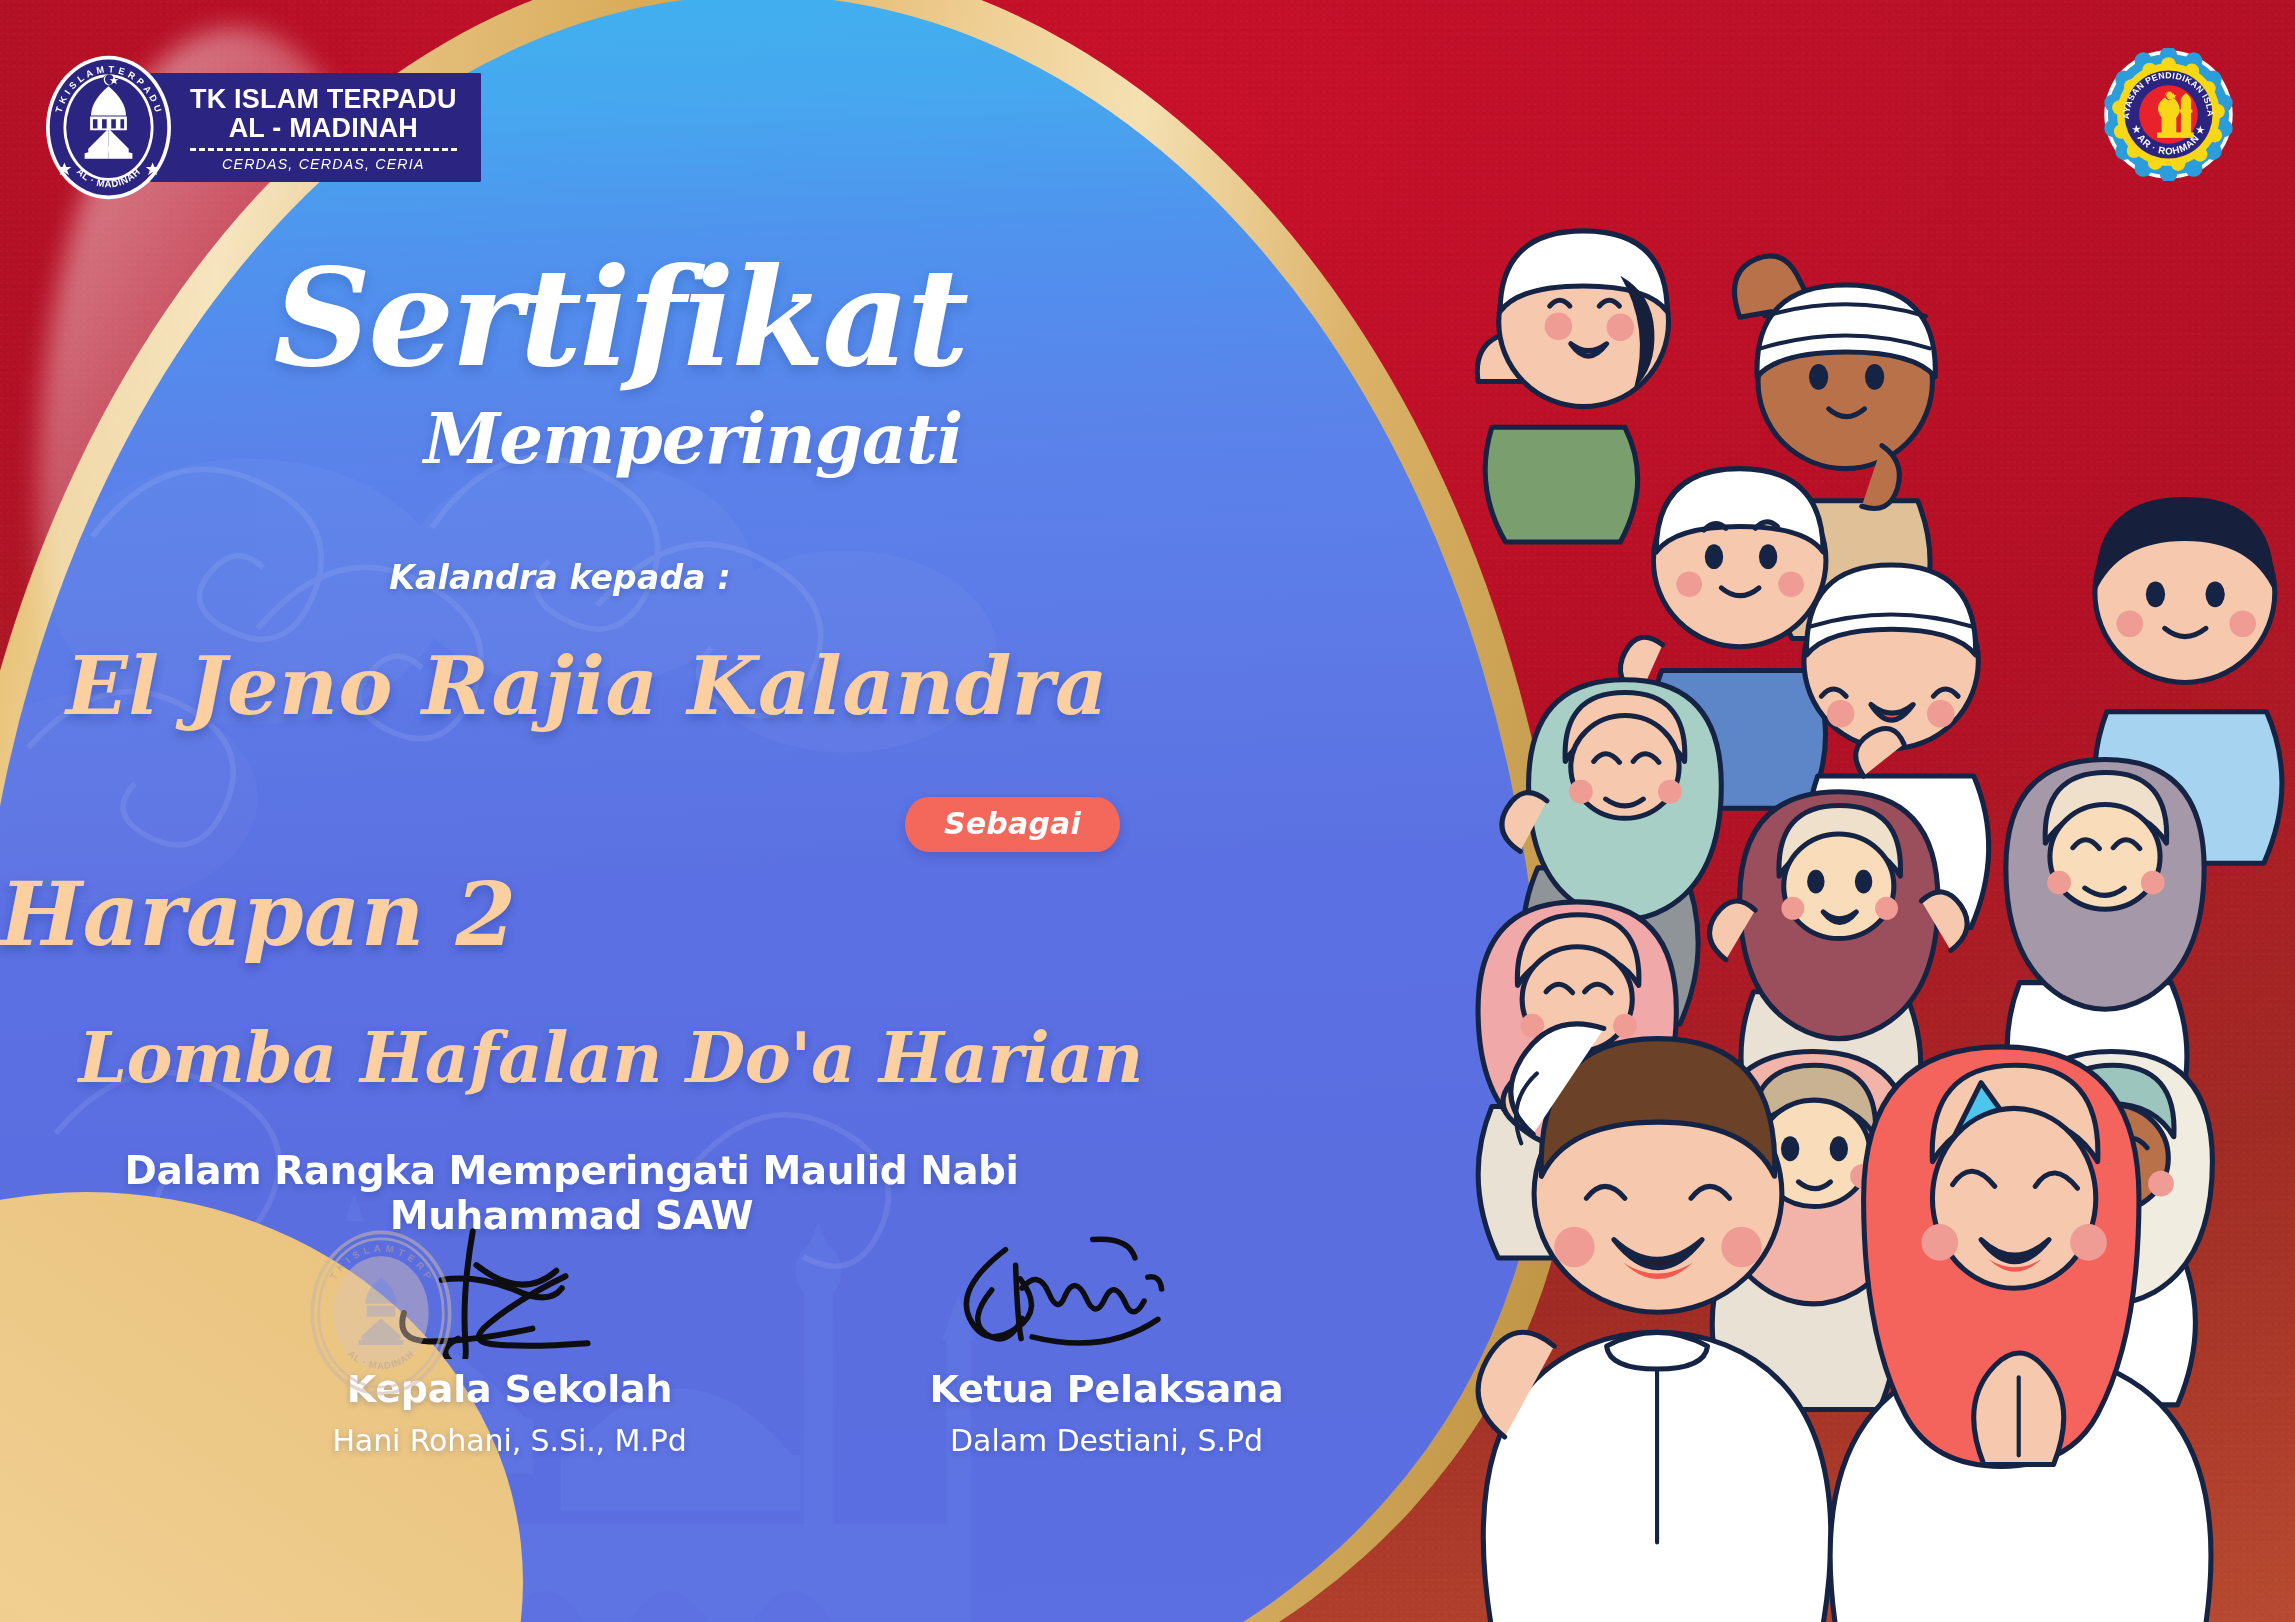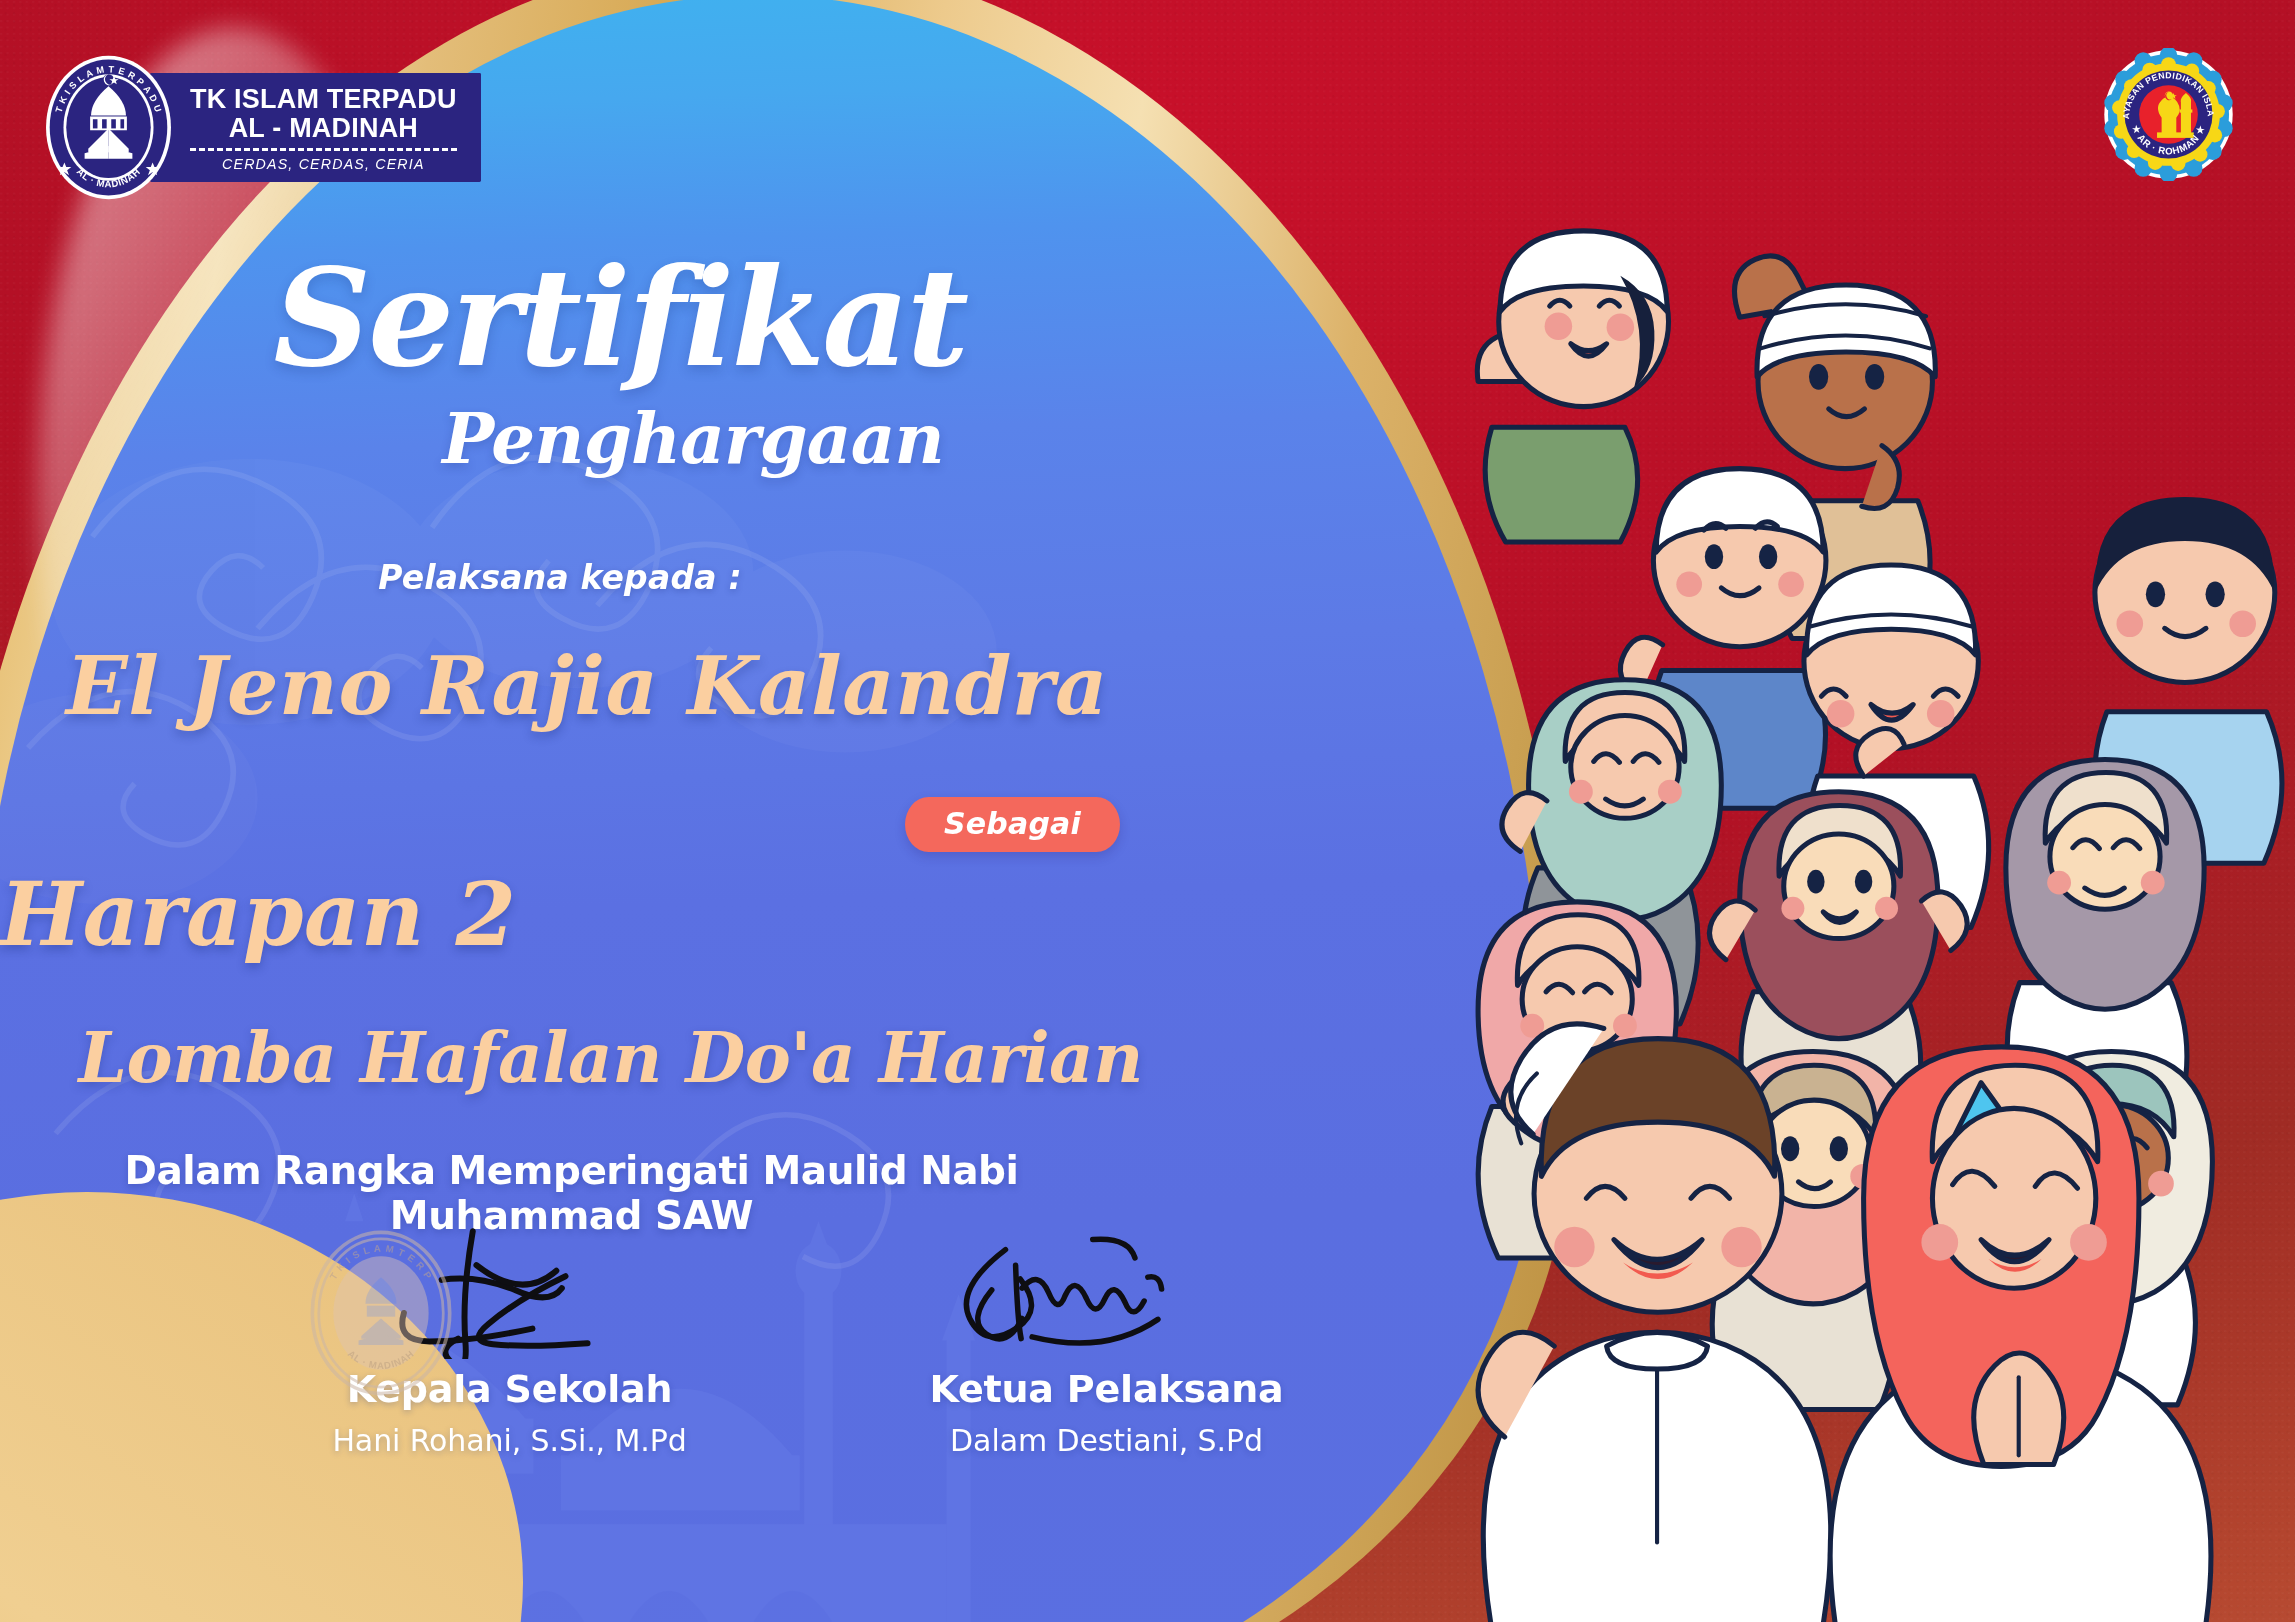--- a/index.html
+++ b/index.html
@@ -497,22 +497,22 @@
         <circle cx="1450" cy="2576" r="40" fill="#ef9c94" stroke="none"></circle>
         <path d="M1222 3060 q-54 -136 24 -216 q54 -54 104 0 q78 80 24 216z" fill="#f6c9ae"></path>
         <path d="M1298 2870 v170" fill="none" stroke-width="9"></path>
       </g>
     </g>
   </svg>
 
   <div class="content">
 
     <div class="t-sertifikat">Sertifikat</div>
-    <div class="t-penghargaan">Penghargaan</div>
-    <div class="t-diberikan">Pelaksana kepada :</div>
+    <div class="t-penghargaan">Memperingati</div>
+    <div class="t-diberikan">Kalandra kepada :</div>
     <div class="t-name">El Jeno Rajia Kalandra</div>
 
     <div class="badge-row">
       <span class="badge">Sebagai</span>
     </div>
 
     <div class="t-award">Harapan 2</div>
     <div class="t-lomba">Lomba Hafalan Do'a Harian</div>
     <div class="t-dalam">Dalam Rangka Memperingati Maulid Nabi Muhammad SAW</div>
 

